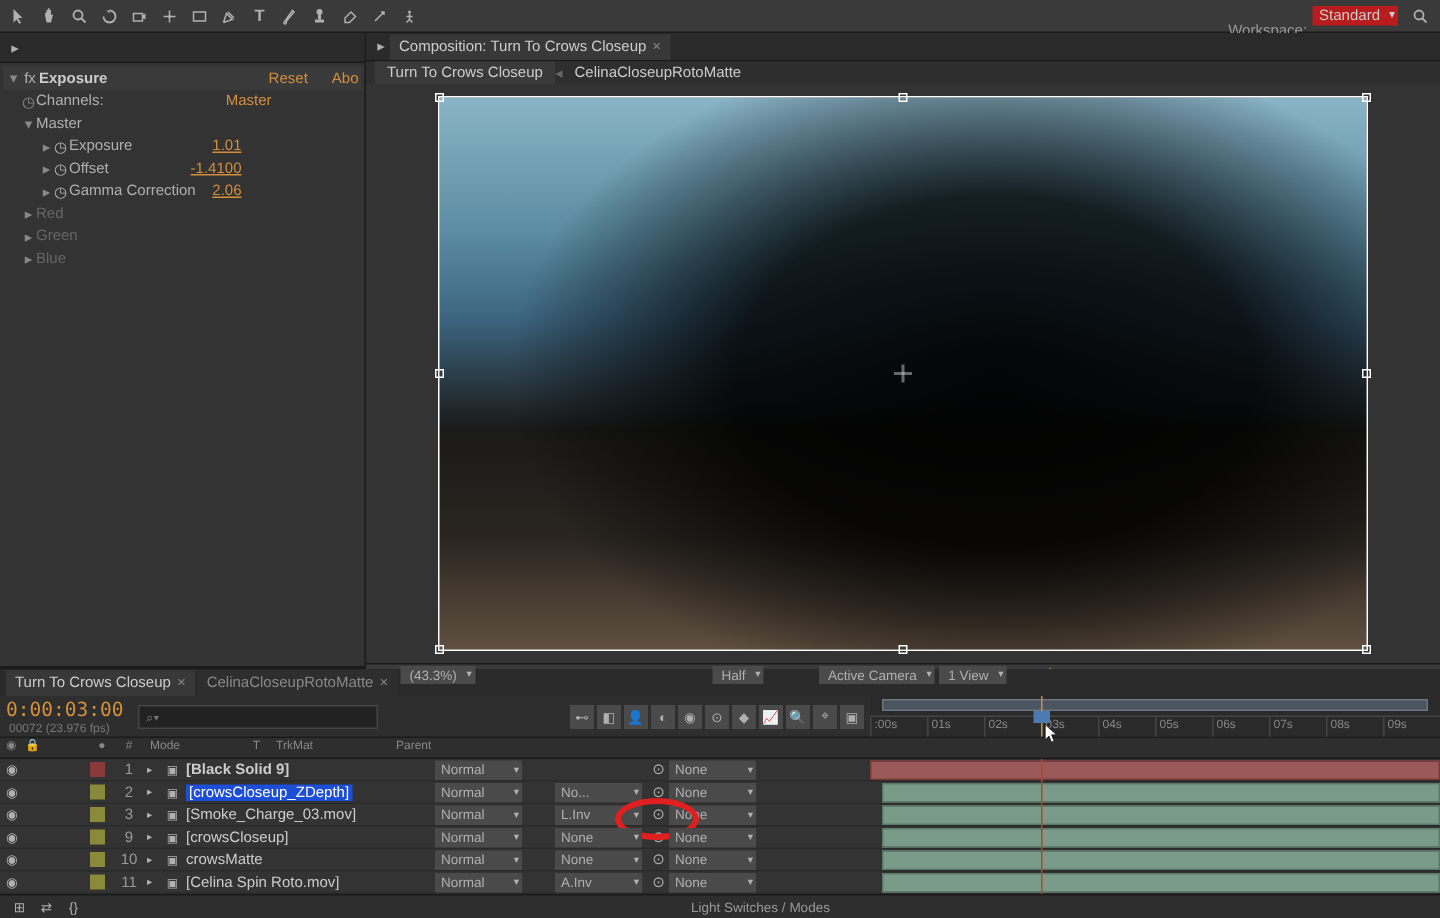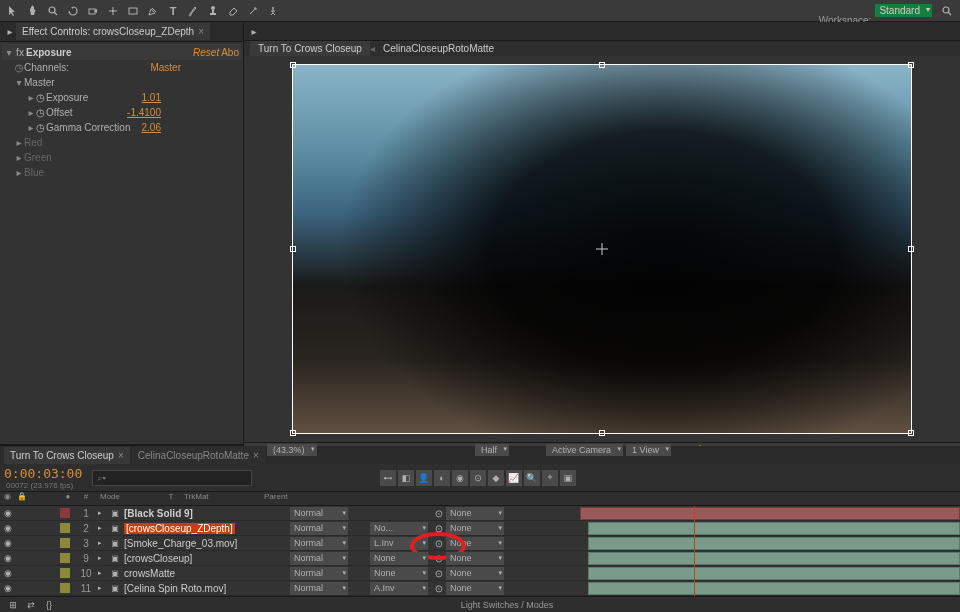--- a/index.html
+++ b/index.html
@@ -4,21 +4,21 @@
 <style>
 * { box-sizing: border-box; margin: 0; padding: 0; font-family: -apple-system, Arial, sans-serif; }
 body { background: #2a2a2a; color: #b0b0b0; font-size: 10px; overflow: hidden; width: 960px; height: 612px; position: relative; }
 
 
 .top-toolbar { height: 22px; background: #3a3a3a; border-bottom: 1px solid #1a1a1a; display: flex; align-items: center; padding: 0 4px; }
 .tool-group { display: flex; gap: 2px; align-items: center; height: 100%; }
 .tool-btn { width: 18px; height: 18px; display: flex; align-items: center; justify-content: center; color: #b0b0b0; cursor: pointer; }
 .tool-btn svg { width: 12px; height: 12px; fill: #b0b0b0; }
 .workspace-label { margin-left: auto; font-size: 10px; color: #999; margin-top: 19px; }
-.workspace-dd { margin-left: 4px; font-size: 10px; color: #ccc; padding: 1px 12px 1px 4px; background: #15803d; position: relative; }
+.workspace-dd { margin-left: 4px; font-size: 10px; color: #ccc; padding: 1px 12px 1px 4px; background: #b91c1c; position: relative; }
 .workspace-dd::after { content: "▾"; position: absolute; right: 2px; font-size: 8px; }
 
 
 .main-area { display: flex; height: 422px; }
 .left-panel { width: 244px; background: #333; border-right: 1px solid #1a1a1a; display: flex; flex-direction: column; }
 .right-panel { flex: 1; background: #333; display: flex; flex-direction: column; }
 
 
 .panel-tabs { height: 20px; background: #2a2a2a; display: flex; align-items: center; padding-left: 4px; font-size: 10px; border-bottom: 1px solid #1a1a1a; }
 .panel-tab { padding: 3px 6px; background: #383838; color: #ccc; margin-right: 2px; position: relative; }
@@ -29,21 +29,21 @@
 .breadcrumb { height: 16px; padding: 2px 6px; font-size: 9px; color: #999; background: #2e2e2e; }
 
 
 .effect-content { flex: 1; padding: 2px; font-size: 10px; overflow: hidden; }
 .fx-row { display: flex; align-items: center; height: 15px; padding-left: 2px; }
 .fx-toggle { width: 10px; text-align: center; color: #888; cursor: pointer; }
 .fx-label { color: #b0b0b0; }
 .fx-value { color: #d48f3d; text-decoration: underline; cursor: pointer; margin-left: auto; margin-right: 80px; }
 .fx-header { display: flex; align-items: center; background: #3a3a3a; height: 16px; padding-left: 2px; }
 .fx-header .fx-name { font-weight: bold; color: #ccc; }
-.fx-header .fx-reset { color: #d48f3d; margin-left: auto; margin-right: 2px; font-style: italic; }
+.fx-header .fx-reset { color: #d48f3d; margin-left: auto; margin-right: 16px; }
 .fx-header .fx-abo { color: #d48f3d; margin-right: 2px; }
 .fx-indent-1 { padding-left: 12px; }
 .fx-indent-2 { padding-left: 24px; }
 .fx-dim { color: #666; }
 .checkbox { width: 10px; height: 10px; border: 1px solid #666; display: inline-block; margin-right: 4px; }
 .comp-tabs { height: 18px; background: #2e2e2e; display: flex; align-items: center; padding-left: 6px; font-size: 10px; }
 .comp-tab { padding: 2px 8px; color: #ccc; }
 .comp-tab.active { background: #3a3a3a; }
 .viewer { flex: 1; background: #333; position: relative; display: flex; align-items: center; justify-content: center; padding: 8px; }
 .viewer-canvas { width: 620px; height: 370px; background: linear-gradient(180deg, #8ab4c8 0%, #5a8ba0 25%, #3d6580 40%, #1a1a18 60%, #2a2520 80%, #605040 100%); position: relative; border: 1px solid #fff; }
@@ -99,21 +99,21 @@
 .layer-row { height: 15px; display: flex; align-items: center; font-size: 10px; border-bottom: 1px solid #2a2a2a; }
 .lr-left { width: 580px; display: flex; align-items: center; height: 100%; }
 .lr-icons { width: 60px; display: flex; align-items: center; gap: 1px; padding-left: 2px; }
 .eye { width: 12px; height: 12px; display: flex; align-items: center; justify-content: center; font-size: 9px; }
 .lr-color { width: 10px; height: 10px; }
 .lr-num { width: 20px; text-align: center; color: #999; }
 .lr-name-cell { width: 194px; display: flex; align-items: center; gap: 3px; padding-left: 2px; }
 .lr-twirl { width: 8px; font-size: 7px; }
 .lr-type-icon { width: 12px; height: 12px; display: flex; align-items: center; justify-content: center; font-size: 8px; }
 .lr-name { color: #ccc; }
-.lr-name.selected { background: #c2410c; color: #fff; padding: 0 2px; }
+.lr-name.selected { background: #1d4ed8; color: #fff; padding: 0 2px; }
 .lr-dd { width: 58px; height: 13px; background: #4a4a4a; font-size: 9px; padding: 0 4px; display: flex; align-items: center; position: relative; margin-right: 4px; }
 .lr-dd::after { content: "▾"; position: absolute; right: 2px; font-size: 7px; }
 .lr-t { width: 18px; text-align: center; }
 .lr-trkmat { width: 58px; height: 13px; background: #4a4a4a; font-size: 9px; padding: 0 4px; display: flex; align-items: center; position: relative; margin-right: 4px; }
 .lr-trkmat::after { content: "▾"; position: absolute; right: 2px; font-size: 7px; }
 .lr-parent-sp { width: 14px; text-align: center; }
 .lr-parent { width: 58px; height: 13px; background: #4a4a4a; font-size: 9px; padding: 0 4px; display: flex; align-items: center; position: relative; }
 .lr-parent::after { content: "▾"; position: absolute; right: 2px; font-size: 7px; }
 .lr-right { flex: 1; position: relative; height: 100%; }
 .lr-bar { position: absolute; top: 1px; height: 13px; background: #7a9a8a; border: 1px solid #5a7a6a; }
@@ -212,21 +212,20 @@
         <path d="M7 7 L10 10" stroke="#b0b0b0" stroke-width="1.2"></path>
       </svg>
     </div>
 </div>
 
 <div class="main-area">
 
   <div class="left-panel">
     <div class="panel-tabs">
       <div class="tool-btn" style="width:12px">▸</div>
-      <div class="panel-tab tab-close">Effect Controls: crowsCloseup_ZDepth</div>
     </div>
     <div class="effect-content">
       <div class="fx-header">
         <span class="fx-toggle">▾</span>
         <span style="width:12px;text-align:center">fx</span>
         <span class="fx-name">Exposure</span>
         <span class="fx-reset">Reset</span>
         <span class="fx-abo">Abo</span>
       </div>
       <div class="fx-row fx-indent-1">
@@ -267,20 +266,21 @@
       <div class="fx-row fx-indent-1 fx-dim">
           <span class="fx-toggle">▸</span>
           <span>Blue</span>
         </div>
     </div>
   </div>
 
   <div class="right-panel">
     <div class="panel-tabs">
       <div class="tool-btn" style="width:12px">▸</div>
+      <div class="panel-tab tab-close">Composition: Turn To Crows Closeup</div>
     </div>
     <div class="comp-tabs">
       <div class="comp-tab active">Turn To Crows Closeup</div>
       <span style="color:#666">◂</span>
       <div class="comp-tab">CelinaCloseupRotoMatte</div>
     </div>
     <div class="viewer">
       <div class="viewer-canvas">
         <div class="handle h-tl"></div>
         <div class="handle h-tm"></div>
@@ -337,20 +337,41 @@
         <div class="tl-icon">◐</div>
         <div class="tl-icon">◉</div>
         <div class="tl-icon">⊙</div>
         <div class="tl-icon">◆</div>
         <div class="tl-icon">📈</div>
         <div class="tl-icon">🔍</div>
         <div class="tl-icon">⌖</div>
         <div class="tl-icon">▣</div>
       </div>
     </div>
+    <div class="tl-header-right">
+      <div class="work-area"></div>
+      <div class="ruler" id="ruler">
+          <div class="ruler-tick">:00s</div>
+          <div class="ruler-tick">01s</div>
+          <div class="ruler-tick">02s</div>
+          <div class="ruler-tick">03s</div>
+          <div class="ruler-tick">04s</div>
+          <div class="ruler-tick">05s</div>
+          <div class="ruler-tick">06s</div>
+          <div class="ruler-tick">07s</div>
+          <div class="ruler-tick">08s</div>
+          <div class="ruler-tick">09s</div>
+        </div>
+      <div class="playhead" style="left:30%">
+        <div class="playhead-handle"></div>
+        <svg class="cursor-arrow" viewBox="0 0 12 16">
+            <path d="M1 1 L1 13 L4 10 L6 15 L8 14 L6 9 L10 9 Z" fill="#fff" stroke="#000" stroke-width="0.5"></path>
+          </svg>
+      </div>
+    </div>
   </div>
   <div class="col-headers">
     <div class="ch-icons">
       <span style="margin-left:4px">◉</span><span style="margin-left:6px">🔒</span>
     </div>
     <div style="width:16px;text-align:center">●</div>
     <div class="ch-num">#</div>
     <div class="ch-mode">Mode</div>
     <div class="ch-t">T</div>
     <div class="ch-trkmat">TrkMat</div>

